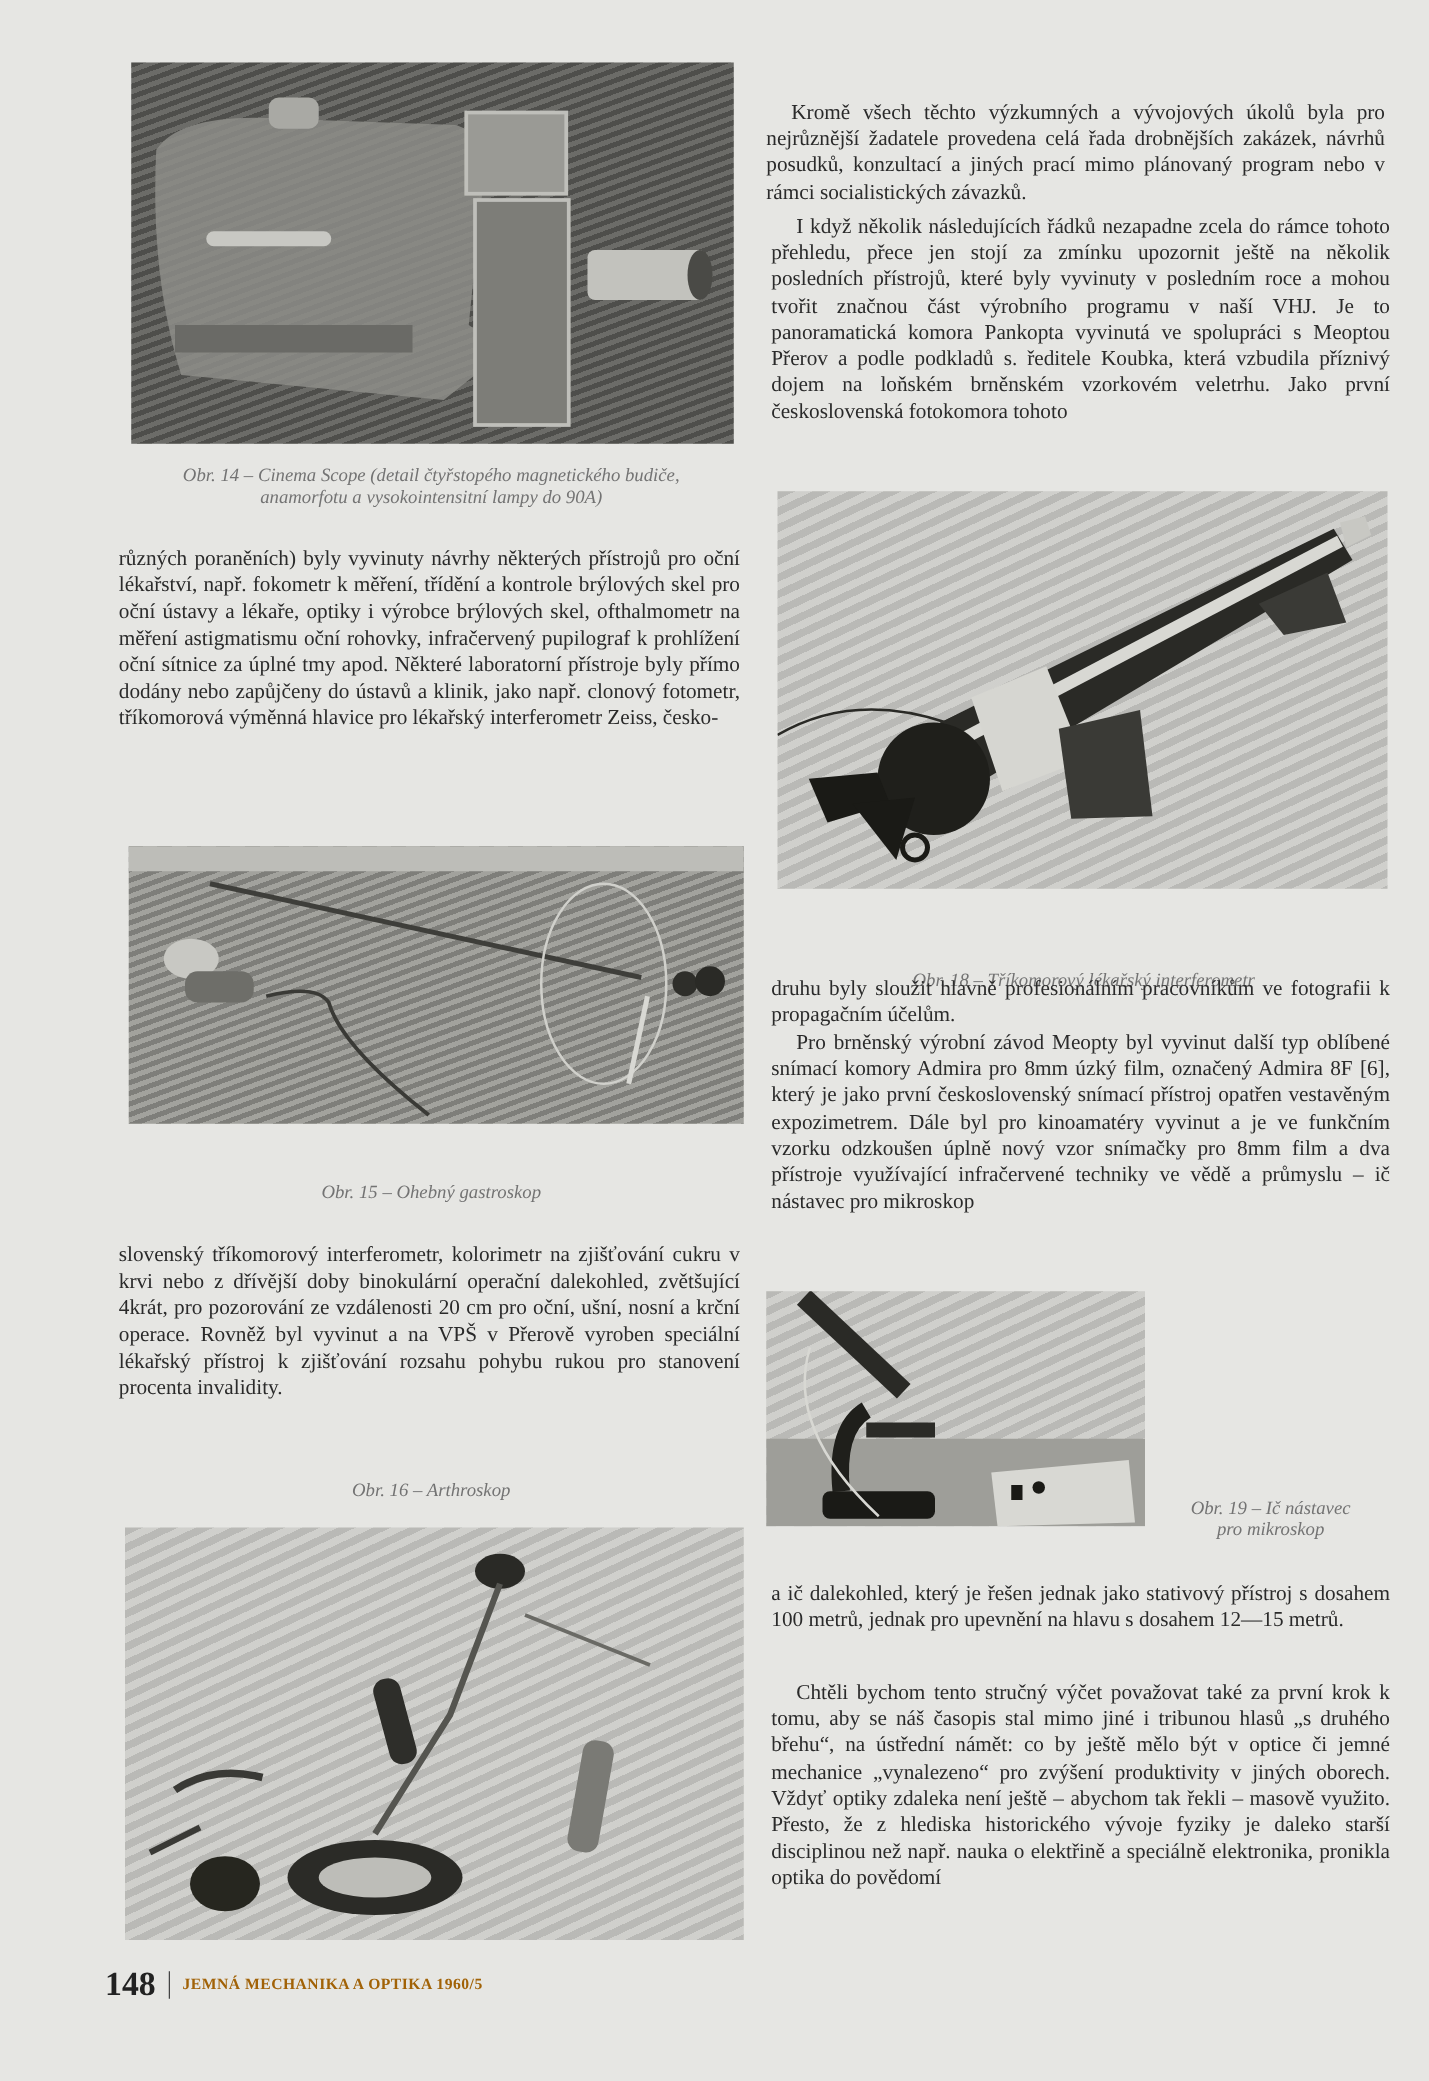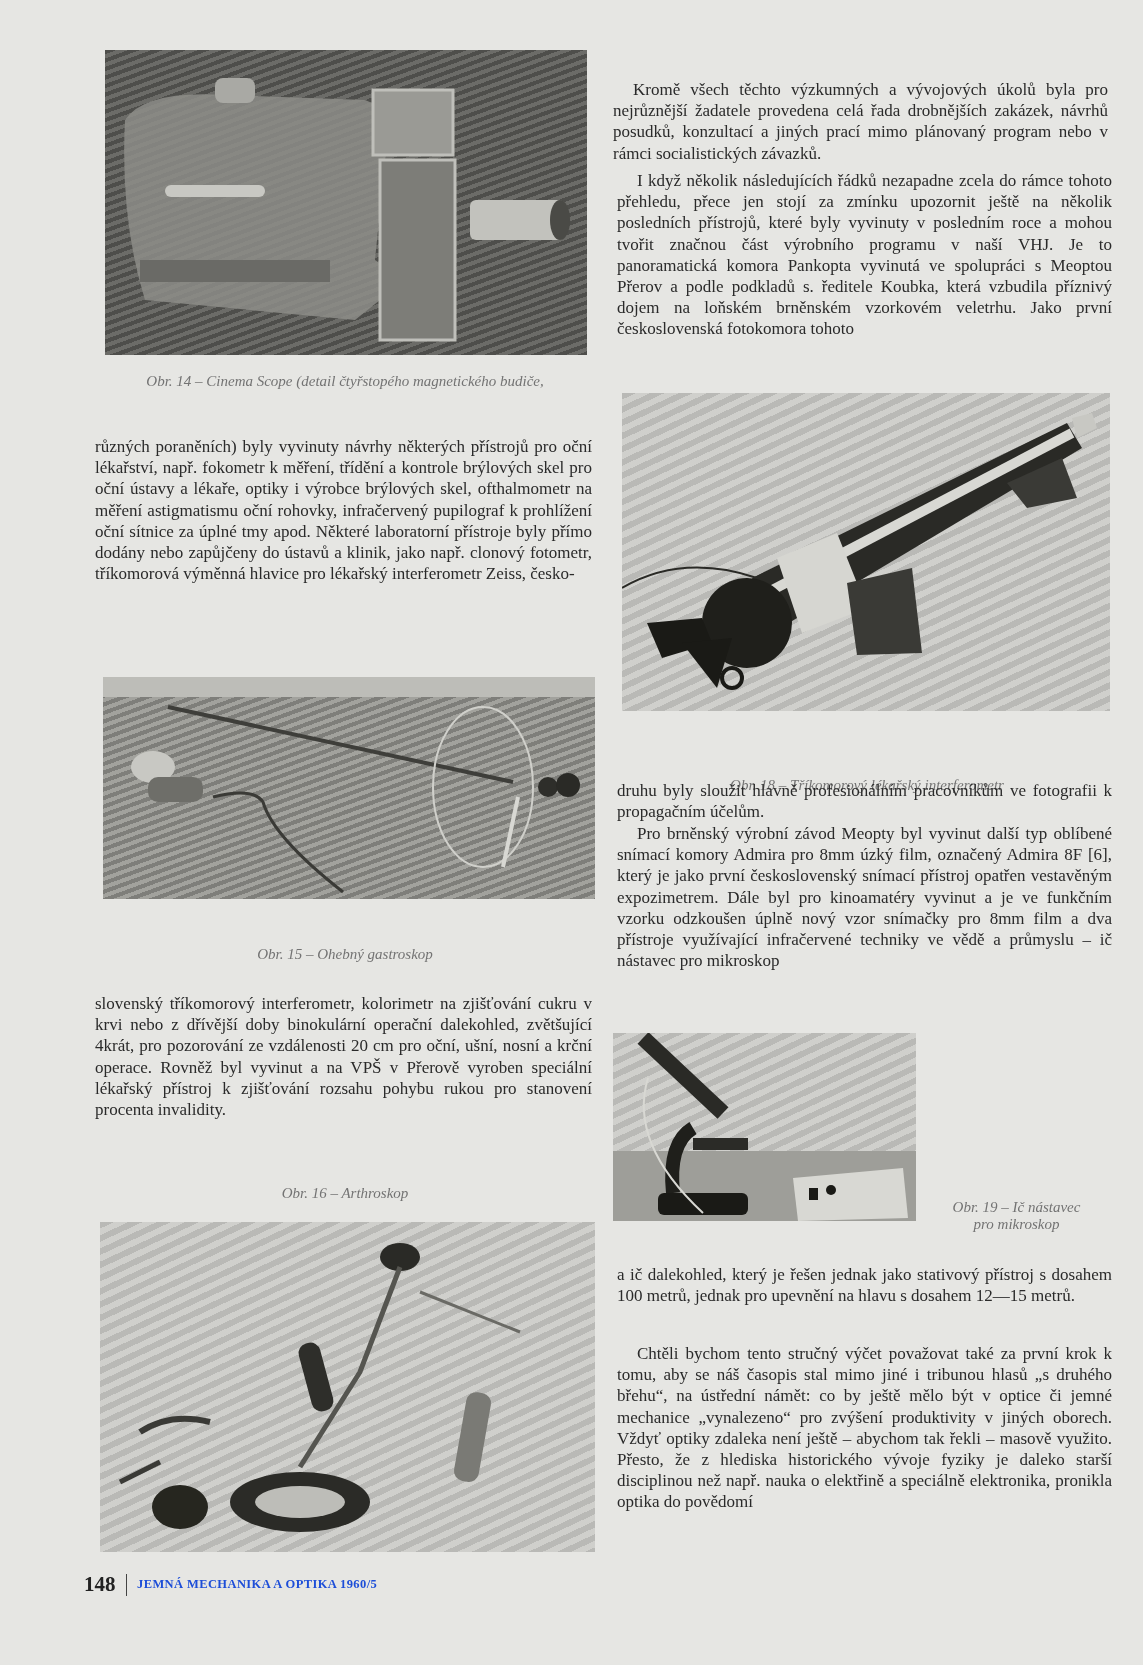--- a/index.html
+++ b/index.html
@@ -35,41 +35,42 @@
     .photo.light {
       background-color: #c9c9c5;
       background-image: repeating-linear-gradient(155deg, rgba(0,0,0,0.08) 0 6px, rgba(255,255,255,0.12) 6px 12px);
     }
     .photo svg { position: absolute; left: 0; top: 0; width: 100%; height: 100%; }
     .footer {
       position: absolute; left: 84px; top: 1572px;
       display: flex; align-items: center;
       font-family: "Liberation Serif", "DejaVu Serif", serif;
     }
-    .footer .pnum { font-weight: bold; font-size: 21px; color: #222; }
+    .footer .pnum { font-weight: bold; font-size: 27px; color: #222; }
     .footer .sep { width: 1.5px; height: 22px; background: #444; margin: 0 10px; }
-    .footer .journal { font-size: 12.5px; font-weight: bold; letter-spacing: 0.4px; color: #1d4ed8; }
+    .footer .journal { font-size: 12.5px; font-weight: bold; letter-spacing: 0.4px; color: #a16207; }
   </style>
 </head>
 <body>
 
 <div class="photo" style="left:105px; top:50px; width:482px; height:305px; background-color:#5f5f5b;">
   <svg viewBox="0 0 482 305" preserveAspectRatio="none">
     <path d="M20 70 Q40 40 120 45 L260 50 Q290 60 280 110 L270 210 L300 230 L250 270 L40 250 Q15 170 20 70 Z" fill="#8d8d88" opacity="0.85"></path>
     <rect x="110" y="28" width="40" height="25" rx="8" fill="#a9a9a4"></rect>
     <rect x="268" y="40" width="80" height="65" fill="#9a9a95" stroke="#bfbfba" stroke-width="3"></rect>
     <rect x="275" y="110" width="75" height="180" fill="#7d7d78" stroke="#bfbfba" stroke-width="3"></rect>
     <rect x="365" y="150" width="95" height="40" rx="6" fill="#c2c2bd"></rect>
     <ellipse cx="455" cy="170" rx="10" ry="20" fill="#4a4a46"></ellipse>
     <rect x="60" y="135" width="100" height="12" rx="6" fill="#c8c8c3"></rect>
     <rect x="35" y="210" width="190" height="22" fill="#6a6a66"></rect>
   </svg>
 </div>
 <div class="caption" style="left:95px; top:373px; width:500px;">
   <div>Obr. 14 – Cinema Scope (detail čtyřstopého magnetického budiče,</div>
+  <div>anamorfotu a vysokointensitní lampy do 90A)</div>
 </div>
 
 <p class="para" style="left:95px; top:436px; width:497px;">různých poraněních) byly vyvinuty návrhy některých přístrojů pro oční lékařství, např. fokometr k měření, třídění a kontrole brýlových skel pro oční ústavy a lékaře, optiky i výrobce brýlových skel, ofthalmometr na měření astigmatismu oční rohovky, infračervený pupilograf k prohlížení oční sítnice za úplné tmy apod. Některé laboratorní přístroje byly přímo dodány nebo zapůjčeny do ústavů a klinik, jako např. clonový fotometr, tříkomorová výměnná hlavice pro lékařský interferometr Zeiss, česko-</p>
 
 <div class="photo" style="left:103px; top:677px; width:492px; height:222px; background-color:#9a9a95;">
   <svg viewBox="0 0 492 222" preserveAspectRatio="none">
     <rect x="0" y="0" width="492" height="20" fill="#bdbdb8"></rect>
     <path d="M65 30 L410 105" stroke="#3e3e3a" stroke-width="4" fill="none"></path>
     <ellipse cx="380" cy="110" rx="50" ry="80" fill="none" stroke="#d0d0cb" stroke-width="2"></ellipse>
     <circle cx="445" cy="110" r="10" fill="#2e2e2a"></circle>

